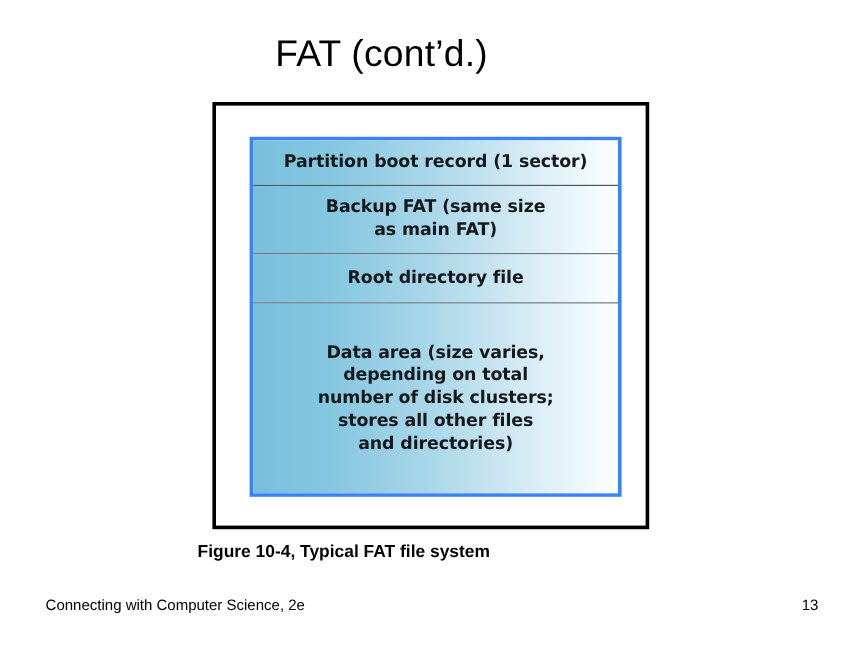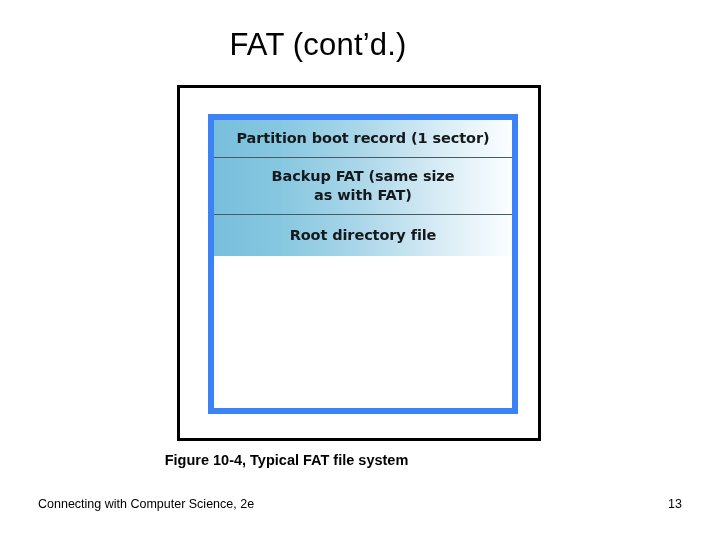--- a/index.html
+++ b/index.html
@@ -52,21 +52,21 @@
   }
 
   
   .fat-diagram {
     position: absolute;
     left: 28px;
     top: 26px;
     width: 310px;
     height: 300px;
     box-sizing: border-box;
-    border: 6px solid #3b82f6;
+    border: 3px solid #3b82f6;
     background: #ffffff;
     display: flex;
     flex-direction: column;
   }
 
   .fat-row {
     position: relative;
     box-sizing: border-box;
     display: flex;
     align-items: center;
@@ -153,27 +153,34 @@
 
     <div class="fat-diagram">
 
       <div class="fat-row row-boot">
         <span class="fat-label">Partition boot record (1 sector)</span>
       </div>
 
 
       <div class="fat-row row-backup">
         <span class="fat-label">Backup FAT (same size
-as with FAT)</span>
+as main FAT)</span>
       </div>
 
       <div class="fat-row row-root">
         <span class="fat-label">Root directory file</span>
       </div>
 
+      <div class="fat-row row-data">
+        <span class="fat-label">Data area (size varies,
+depending on total
+number of disk clusters;
+stores all other files
+and directories)</span>
+      </div>
 
     </div>
   </div>
 
   <div class="figure-caption">Figure 10-4, Typical FAT file system</div>
 
   <div class="footer-source">Connecting with Computer Science, 2e</div>
 
   <div class="footer-pagenum">13</div>
 

